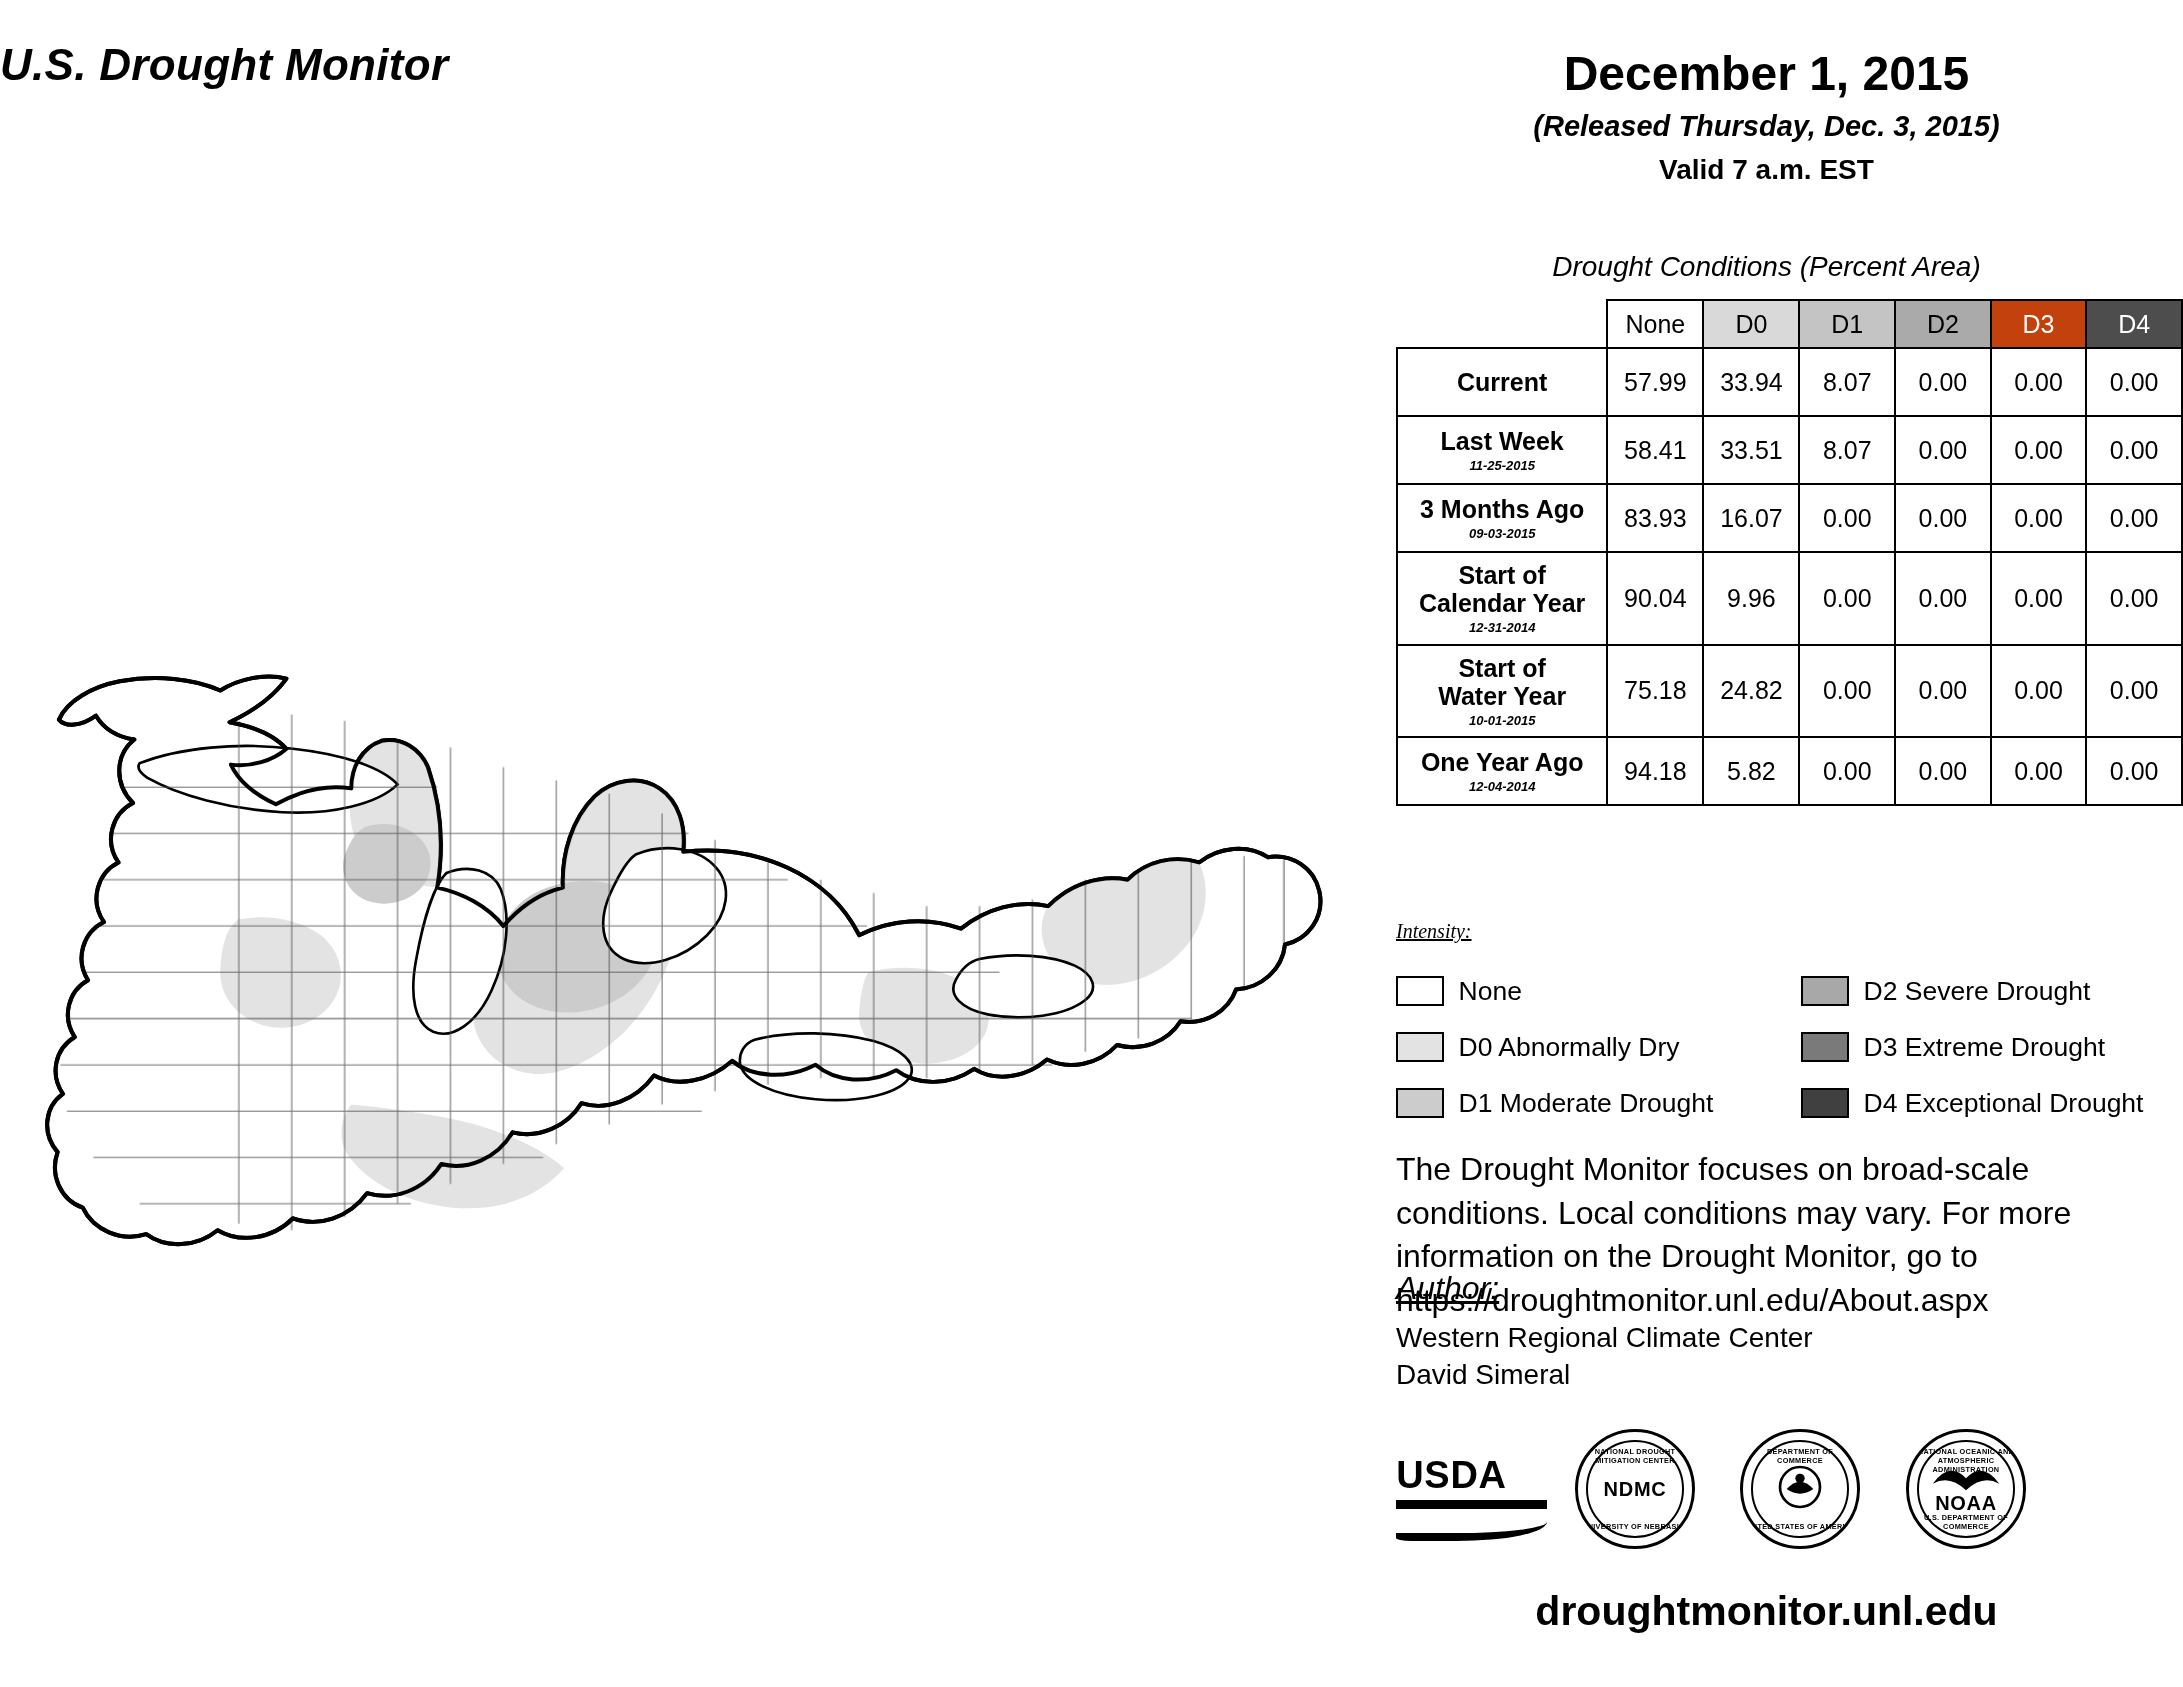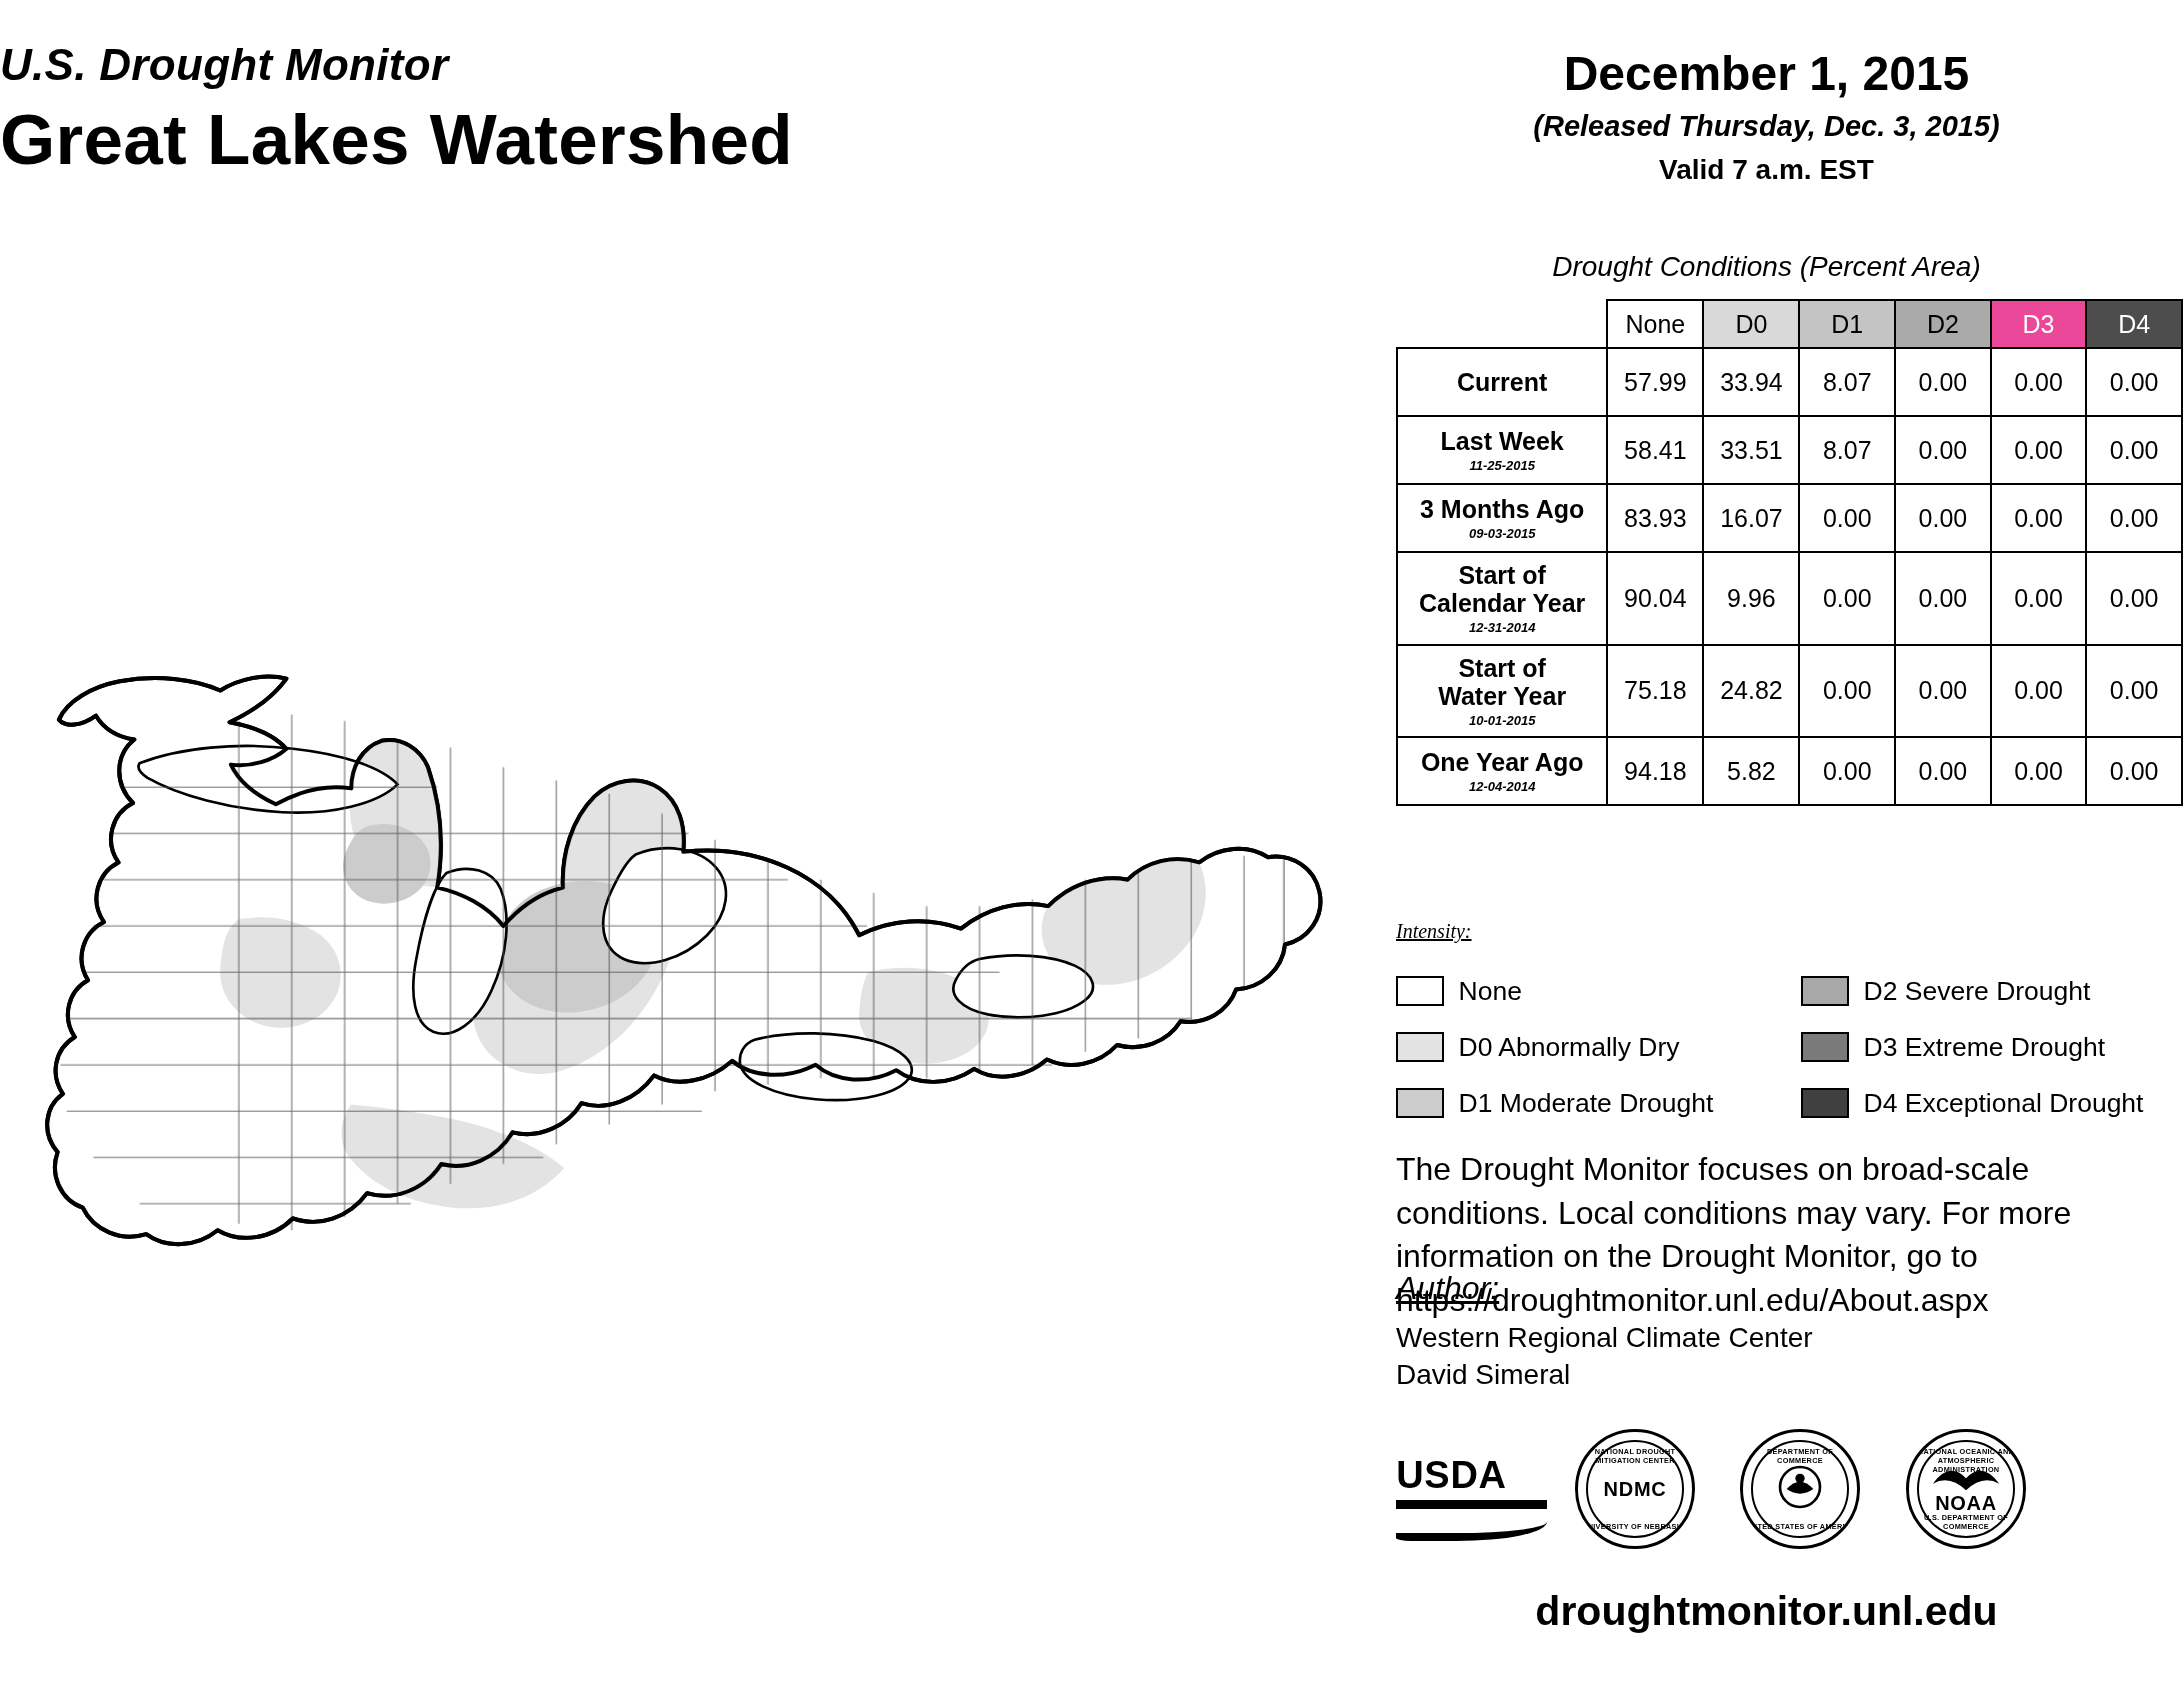--- a/index.html
+++ b/index.html
@@ -95,21 +95,21 @@
     width: 93px;
   }
   table.dm thead th.corner {
     border: none;
     width: 198px;
   }
   th.h-none { background: #ffffff; }
   th.h-d0 { background: #d9d9d9; }
   th.h-d1 { background: #c4c4c4; }
   th.h-d2 { background: #aaaaaa; }
-  th.h-d3 { background: #ec4899; color: #ffffff; }
+  th.h-d3 { background: #c2410c; color: #ffffff; }
   th.h-d4 { background: #4d4d4d; color: #ffffff; }
 
   table.dm td.rowlabel {
     width: 198px;
     padding: 8px 6.6px;
     line-height: 1.12;
   }
   .rl-name {
     font-weight: bold;
     font-size: 25px;
@@ -296,21 +296,20 @@
   }
   .map-wrap svg { display: block; }
 </style>
 </head>
 <body>
 
 <div class="page">
 
   <div class="title-block">
     <div class="title-small">U.S. Drought Monitor</div>
-    <div class="title-large">Great Lakes Watershed</div>
   </div>
 
   <div class="right-header">
     <div class="date-main">December 1, 2015</div>
     <div class="date-released">(Released Thursday, Dec. 3, 2015)</div>
     <div class="date-valid">Valid 7 a.m. EST</div>
   </div>
 
   <div class="table-caption">Drought Conditions (Percent Area)</div>
 

